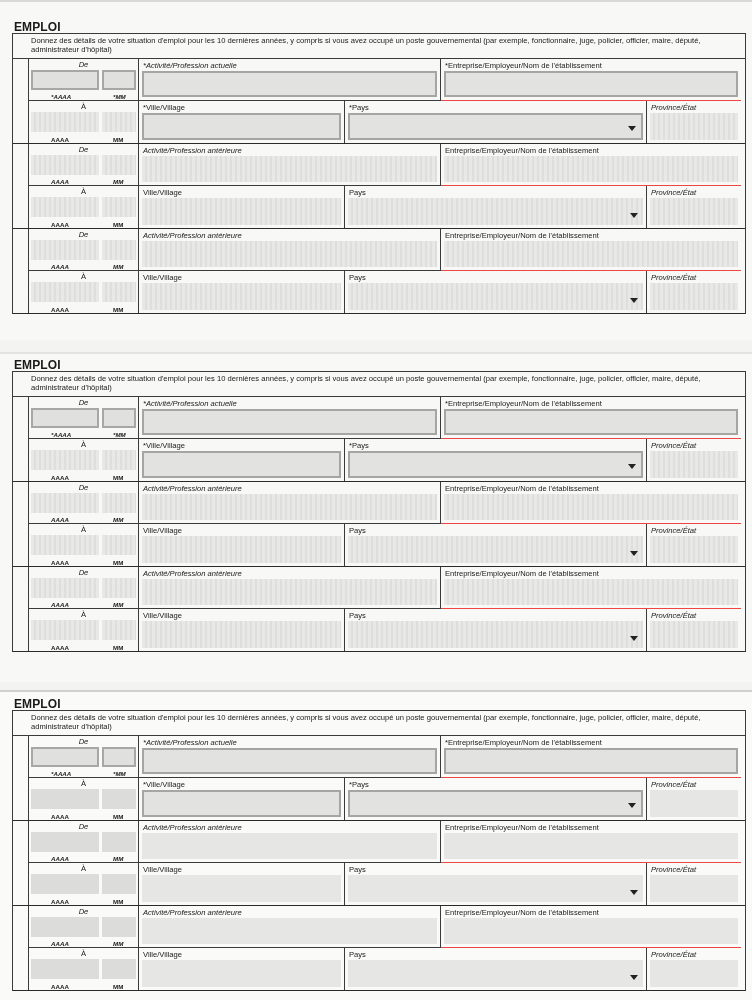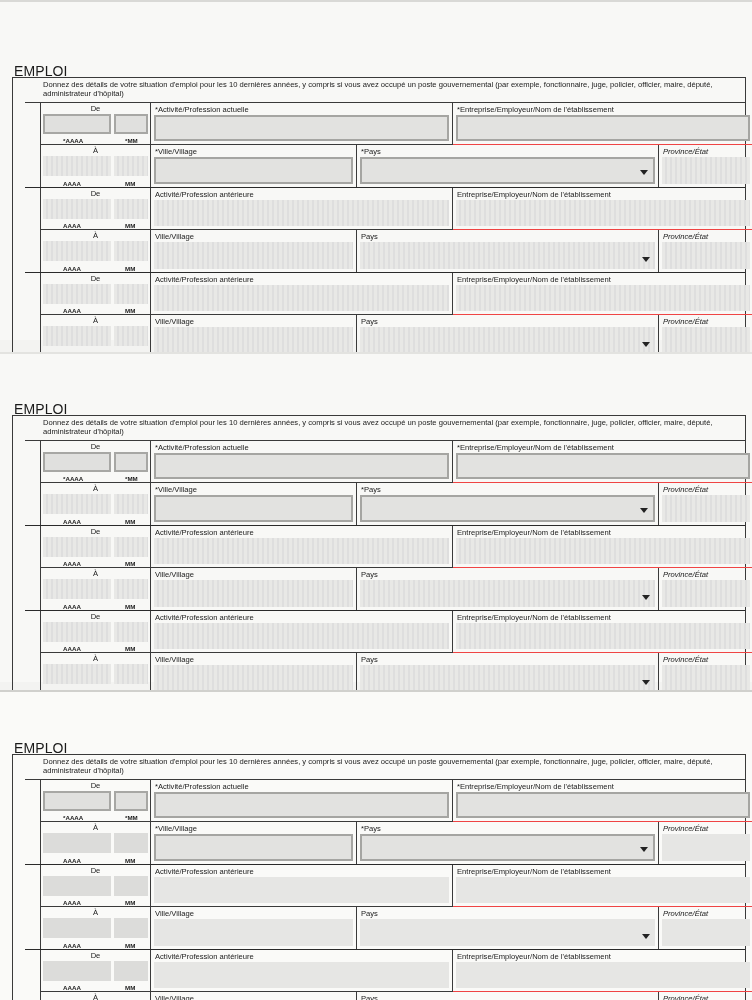--- a/index.html
+++ b/index.html
@@ -19,29 +19,28 @@
   .sheet.s1 { top: 0; height: 340px; border-top: 2px solid #d9d9d6; }
   .sheet.s2 { top: 352px; height: 330px; border-top: 2px solid #e3e3e0; }
   .sheet.s3 { top: 690px; height: 310px; border-top: 2px solid #d0d0cd; background: #fafaf8; }
 
   .form { position: absolute; left: 12px; width: 734px; }
   .s1 .form { top: 20px; }
   .s2 .form { top: 6px; }
   .s3 .form { top: 7px; }
 
   .section-title {
-    font-weight: normal;
-    font-size: 14px;
+    font-weight: bold;
+    font-size: 12px;
     letter-spacing: 0.1px;
     margin-left: 2px;
     height: 11px;
     line-height: 11px;
-    margin-top: 44px;
-  }
-  .box { border: 1px solid #3a3a3a; border-bottom: none; padding-left: 12px; }
+  }
+  .box { border: 1px solid #3a3a3a; border-bottom: none; }
   .intro {
     font-size: 7.6px;
     line-height: 9.4px;
     padding: 2px 6px 2px 18px;
     height: 25px;
     border-bottom: 1px solid #3a3a3a;
   }
 
   .entry {
     display: grid;
@@ -55,21 +54,21 @@
     grid-row: 1 / span 2;
     grid-column: 1;
     border-right: 1px solid #3a3a3a;
   }
   .date-cell {
     grid-column: 2;
     border-right: 1px solid #3a3a3a;
     position: relative;
     font-size: 7.4px;
   }
-  .date-cell.top { grid-row: 1; border-bottom: 1px solid #3a3a3a; }
+  .date-cell.top { grid-row: 1; border-bottom: 1px solid #3a3a3a; font-style: italic; }
   .date-cell.bottom { grid-row: 2; }
   .date-cell .dlabel {
     position: absolute; top: 1px; left: 0; right: 0;
     text-align: center; font-size: 7.6px;
   }
   .date-cell .yy, .date-cell .mm {
     position: absolute; top: 11px; height: 20px;
     background: #dcdcda;
   }
   .date-cell .yy { left: 2px; width: 68px; }
@@ -88,21 +87,21 @@
     border-right: 1px solid #3a3a3a;
   }
   .cell .clabel { position: absolute; top: 2px; left: 4px; font-size: 7.6px; white-space: nowrap; }
   .cell .field {
     position: absolute; left: 3px; right: 3px; top: 12px; bottom: 3px;
     background: #dededc;
   }
   .cell.req .field { border: 2.5px solid #a5a5a2; background: #e2e2e0; }
   .cell.plain .field { background: #e6e6e4; }
 
-  .act { grid-row: 1; grid-column: 3 / span 2; border-bottom: 1px solid #3a3a3a; }
+  .act { grid-row: 1; grid-column: 3 / span 2; border-bottom: 1px solid #3a3a3a; font-style: italic; }
   .emp { grid-row: 1; grid-column: 5 / span 2; border-bottom: 1px solid #ef4444; border-right: none; }
   .city { grid-row: 2; grid-column: 3; }
   .country { grid-row: 2; grid-column: 4 / span 2; text-align: center; }
   .prov { grid-row: 2; grid-column: 6; border-right: none; font-style: italic; }
 
   .caret {
     position: absolute; right: 5px; bottom: 7px;
     width: 0; height: 0;
     border-left: 4px solid transparent;
     border-right: 4px solid transparent;

